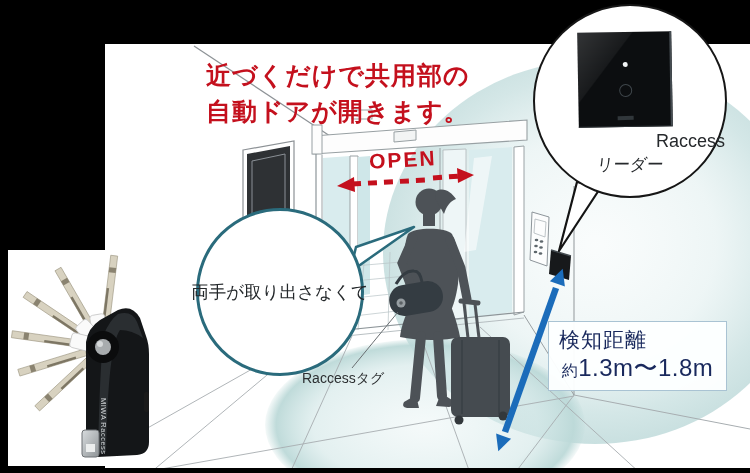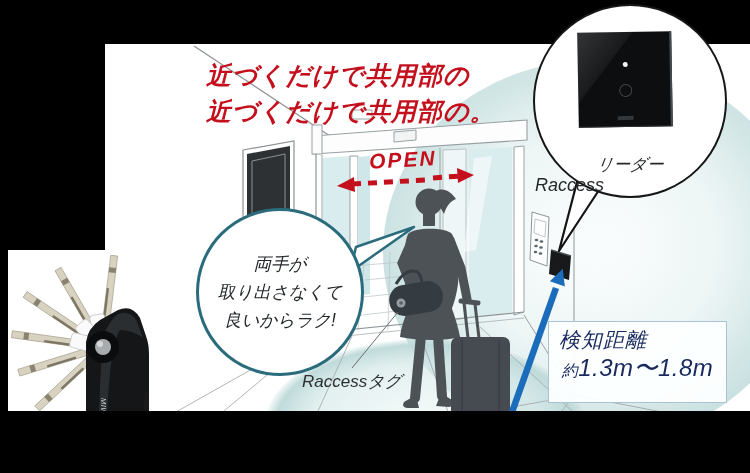--- a/index.html
+++ b/index.html
@@ -1,37 +1,37 @@
 <!DOCTYPE html>
 <html><head>
 <meta charset="utf-8">
 <style>
   html,body{margin:0;padding:0;background:#000;}
-  #stage{position:relative;width:750px;height:411px;background:#86efac;overflow:hidden;
-         font-family:"Liberation Sans","DejaVu Sans",sans-serif;font-style:italic;}
+  #stage{position:relative;width:750px;height:468px;background:#86efac;overflow:hidden;
+         font-family:"Liberation Sans","DejaVu Sans",sans-serif;}
   #stage svg{position:absolute;left:0;top:0;}
   .ov{position:absolute;}
   .headline{left:206px;top:57px;color:var(--red);font-size:25px;font-weight:700;line-height:36px;letter-spacing:1px;white-space:nowrap;}
   .open-label{left:369px;top:148px;color:var(--red);font-size:21px;font-weight:700;letter-spacing:2px;transform:rotate(-3deg);}
   .bubble{left:196px;top:208px;width:168px;height:168px;border-radius:50%;background:#fff;
-          border:3px solid var(--teal);box-sizing:border-box;display:flex;flex-direction:column;
+          border:3px solid var(--teal);box-sizing:border-box;display:flex;flex-direction:row;
           align-items:center;justify-content:center;font-size:17.5px;line-height:28px;color:#24282b;text-align:center;white-space:nowrap;}
-  .tag-label{left:302px;top:370px;font-size:17px;color:#2c2f31;white-space:nowrap;}
+  .tag-label{left:302px;top:370px;font-size:14px;color:#2c2f31;white-space:nowrap;}
   .callout{left:533px;top:4px;width:194px;height:194px;border-radius:50%;background:#fff;
            border:2.5px solid #161616;box-sizing:border-box;}
   .device{position:absolute;left:43px;top:26px;width:92px;height:94px;background:#0c0e10;transform:rotate(-1deg);
           border-right:2px solid #454c51;border-bottom:1px solid #2c3135;
           background-image:linear-gradient(128deg,rgba(255,255,255,0.16) 0%,rgba(255,255,255,0.05) 33%,rgba(255,255,255,0) 34%);}
   .led{position:absolute;left:45px;top:30px;width:5px;height:5px;border-radius:50%;background:#f2f5f6;}
   .dev-icon{position:absolute;left:41px;top:52px;width:11px;height:11px;border-radius:50%;border:1.5px solid #3f464b;}
   .dev-logo{position:absolute;left:39px;top:84px;width:16px;height:4px;background:#31373b;}
-  .callout-name{position:absolute;left:0;top:125px;width:100%;text-align:left;font-size:18px;color:#26292c;margin-top:44px;}
+  .callout-name{position:absolute;left:0;top:125px;width:100%;text-align:right;font-size:18px;color:#26292c;}
   .callout-sub{position:absolute;left:0;top:148px;width:100%;text-align:center;font-size:16.5px;color:#26292c;transform:skewX(-8deg);}
   .detect-box{left:548px;top:321px;width:179px;box-sizing:border-box;background:rgba(253,255,255,0.96);
-              border:1.5px solid #a9c3d3;padding:5px 10px 16px 10px;color:var(--navy);}
+              border:1.5px solid #a9c3d3;padding:5px 10px 4px 10px;color:var(--navy);}
   .detect-title{font-size:21px;line-height:26px;letter-spacing:1px;}
   .detect-range{font-size:24px;line-height:30px;letter-spacing:0.5px;text-align:center;}
   .detect-approx{font-size:16px;}
 </style>
 </head>
 <body>
 
 <div id="stage">
 
 <svg width="750" height="473" viewBox="0 0 750 473">
@@ -237,29 +237,28 @@
     <text transform="translate(101 398) rotate(90)" font-size="7.5" letter-spacing="0.5" fill="#cfd3d5">MIWA Raccess</text>
   </g>
 
   <polygon points="356,247 350,272 414,227" fill="#fff" stroke="#2a6b7c" stroke-width="2.5" stroke-linejoin="round"></polygon>
 
   <polygon points="577,182 601,187 559,251" fill="#fff" stroke="#141414" stroke-width="2.2" stroke-linejoin="round"></polygon>
 </svg>
 
 <div class="ov headline" style="--red:#c4101d;">
   <div>近づくだけで共用部の</div>
-  <div>近づくだけで共用部の。</div>
+  <div>自動ドアが開きます。</div>
 </div>
 
 <div class="ov open-label" style="--red:#c4101d;">OPEN</div>
 
 <div class="ov bubble" style="--teal:#2a6b7c;">
   <div>両手が</div>
   <div>取り出さなくて</div>
-  <div>良いからラク!</div>
 </div>
 
 <div class="ov tag-label">Raccessタグ</div>
 
 <div class="ov callout">
   <div class="device">
     <div class="led"></div>
     <div class="dev-icon"></div>
     <div class="dev-logo"></div>
   </div>

